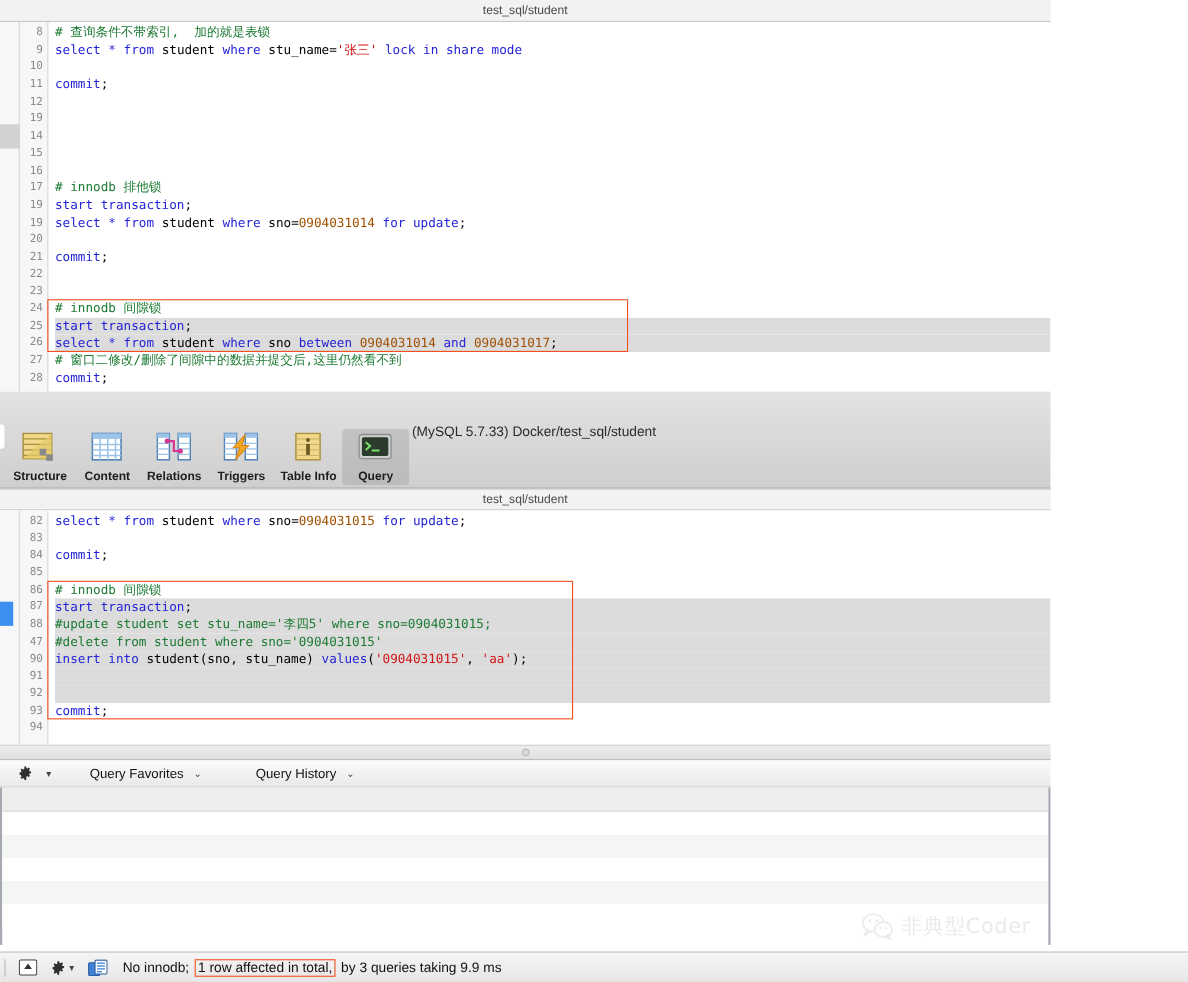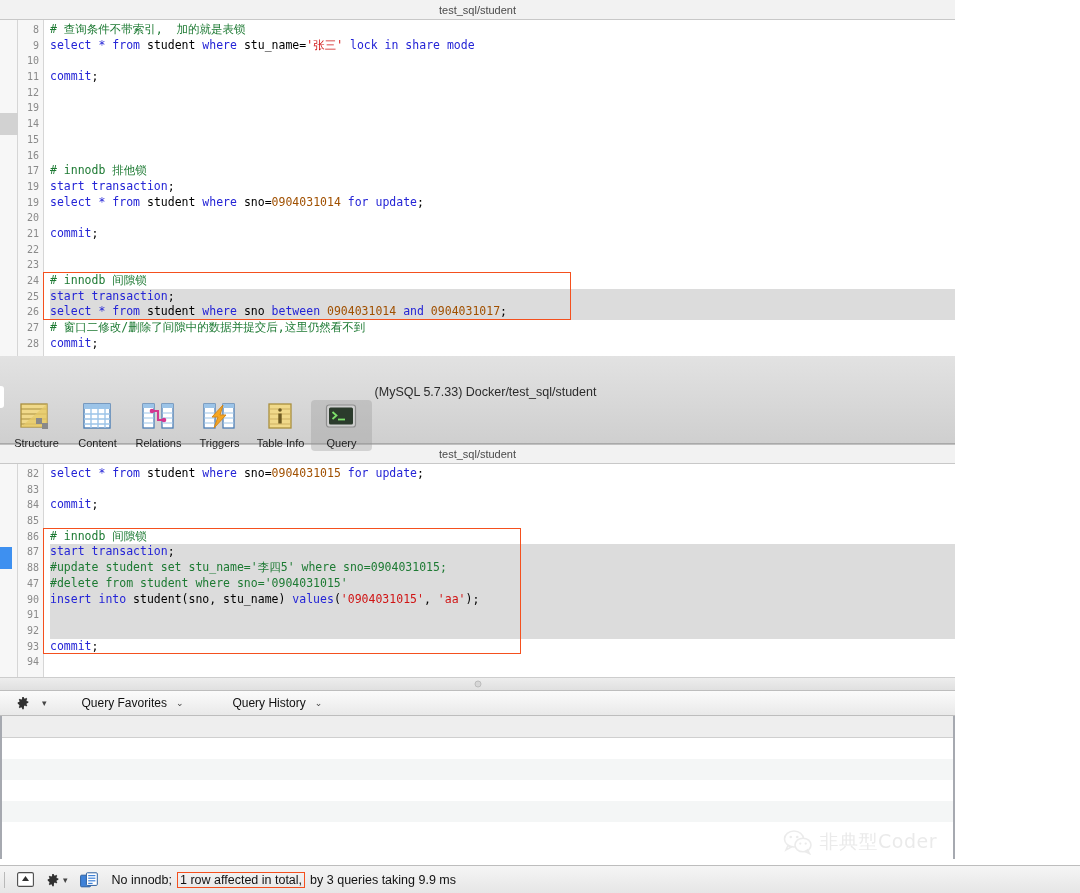--- a/index.html
+++ b/index.html
@@ -93,22 +93,22 @@
     height: 88px;
     background: linear-gradient(#e2e2e2, #cfcfcf);
     border-bottom: 1px solid #a9a9a9;
     position: relative;
   }
   .tb-caption {
     position: absolute; left: 16px; right: 0; top: 5px;
     text-align: center; font-size: 12.5px; color: #2b2b2b; margin-top: 24px;
   }
   .tb-items {
-    position: absolute; left: 6px; top: 44px;
-    display: flex; align-items: center;
+    position: absolute; left: 6px; top: 34px;
+    display: flex; align-items: center; font-weight: bold;
   }
   .tb-item {
     width: 61px;
     display: flex; flex-direction: column; align-items: center;
     padding: 3px 0 2px;
     border-radius: 4px;
   }
   .tb-item.active { background: rgba(150,150,150,0.34); }
   .tb-ico { width: 34px; height: 32px; display:block; }
   .tb-label { font-size: 11px; color: #1e1e1e; margin-top: 2px; }

